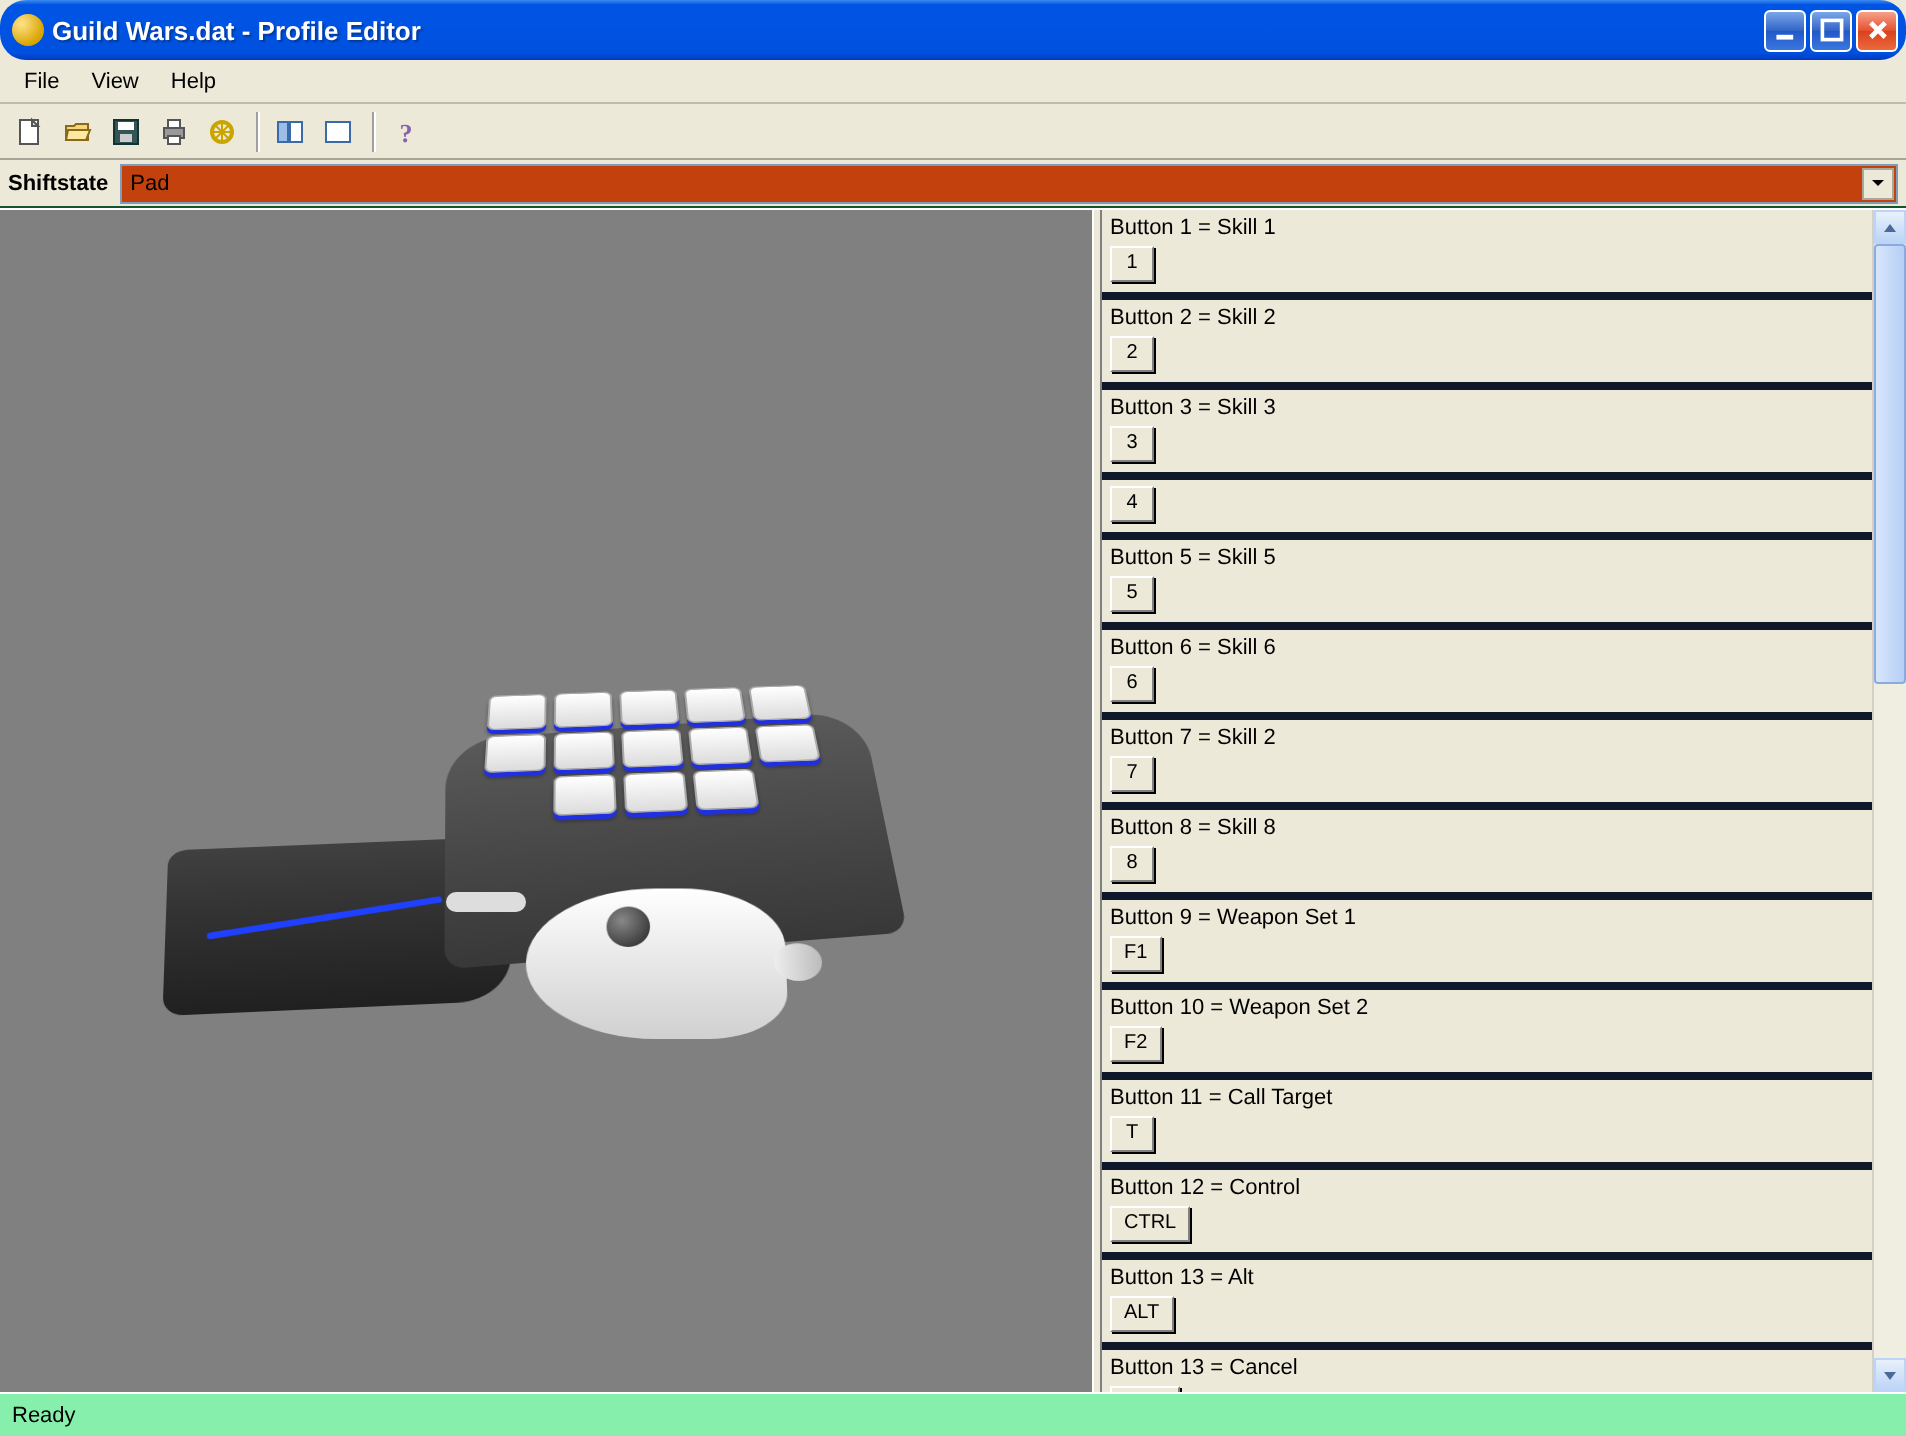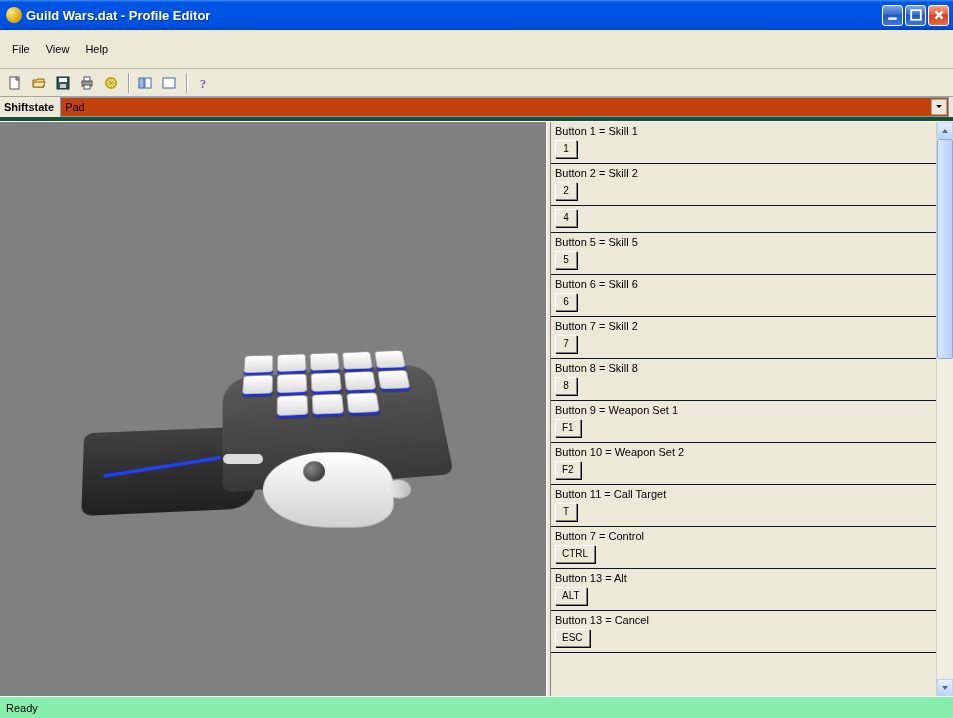--- a/index.html
+++ b/index.html
@@ -15,20 +15,21 @@
 }
 .titlebar {
   height: 30px;
   background: linear-gradient(to bottom, #3c8cf0 0%, #0054e3 8%, #0054e3 40%, #0050df 88%, #003bc0 100%);
   display: flex;
   align-items: center;
   padding: 0 4px 0 6px;
   color: #fff;
   font-size: 13px;
   font-weight: bold;
+  border-radius: 13px;
 }
 .titlebar .app-icon {
   width: 16px; height: 16px; margin-right: 4px;
   background: radial-gradient(circle at 30% 30%, #ffe48a, #d9a400 70%);
   border-radius: 50%;
 }
 .titlebar .title { flex: 1; text-shadow: 1px 1px 1px rgba(0,0,0,.3); }
 .win-controls { display: flex; gap: 2px; }
 .win-btn {
   width: 21px; height: 21px;
@@ -43,21 +44,21 @@
 }
 .win-btn.min, .win-btn.max {
   background: linear-gradient(to bottom, #7ba7e8, #3063c8 50%, #2158c7 50%, #3a77e0);
 }
 .win-btn.close {
   background: linear-gradient(to bottom, #f5a189, #e5502e 50%, #d8411f 50%, #ec6a3c);
 }
 .win-btn svg { width: 12px; height: 12px; }
 
 .menubar {
-  height: 39px;
+  height: 22px;
   background: #ece9d8;
   border-bottom: 1px solid #c0bcae;
   display: flex;
   align-items: center;
   padding: 0 4px;
   text-align: center;
 }
 .menubar .menu-item {
   padding: 3px 8px;
   cursor: default;
@@ -83,21 +84,21 @@
   border-right: 1px solid #fff;
   margin: 0 4px;
 }
 
 .shiftstate-row {
   height: 24px;
   display: flex;
   align-items: center;
   padding: 2px 4px;
   background: #ece9d8;
-  border-bottom: 4px solid #14532d;
+  border-bottom: 1px solid #14532d;
 }
 .shiftstate-label { font-weight: bold; padding-right: 6px; }
 .shiftstate-select {
   flex: 1;
   height: 20px;
   border: 1px solid #7f9db9;
   background: #c2410c;
   display: flex;
   align-items: center;
   justify-content: space-between;
@@ -213,21 +214,21 @@
   background: #ece9d8;
   display: flex;
   overflow: hidden;
 }
 .mappings {
   flex: 1;
   overflow-y: auto;
   background: #ece9d8;
 }
 .mapping-row {
-  border-bottom: 1px solid #0f172a;
+  border-bottom: 4px solid #0f172a;
   padding: 3px 4px 5px 4px;
 }
 .mapping-label {
   font-size: 11px;
   margin-bottom: 3px;
 }
 .mapping-btn {
   display: inline-block;
   min-width: 22px;
   height: 18px;
@@ -402,29 +403,30 @@
       </div>
     </div>
   </div>
 
   <div class="splitter"></div>
 
   <div class="right-panel">
     <div class="mappings" id="mappings-list">
         <div class="mapping-row"><div class="mapping-label">Button 1 = Skill 1</div><div class="mapping-btn">1</div></div>
         <div class="mapping-row"><div class="mapping-label">Button 2 = Skill 2</div><div class="mapping-btn">2</div></div>
+        <div class="mapping-row"><div class="mapping-label">Button 3 = Skill 3</div><div class="mapping-btn">3</div></div>
         <div class="mapping-row"><div class="mapping-btn">4</div></div>
         <div class="mapping-row"><div class="mapping-label">Button 5 = Skill 5</div><div class="mapping-btn">5</div></div>
         <div class="mapping-row"><div class="mapping-label">Button 6 = Skill 6</div><div class="mapping-btn">6</div></div>
         <div class="mapping-row"><div class="mapping-label">Button 7 = Skill 2</div><div class="mapping-btn">7</div></div>
         <div class="mapping-row"><div class="mapping-label">Button 8 = Skill 8</div><div class="mapping-btn">8</div></div>
         <div class="mapping-row"><div class="mapping-label">Button 9 = Weapon Set 1</div><div class="mapping-btn">F1</div></div>
         <div class="mapping-row"><div class="mapping-label">Button 10 = Weapon Set 2</div><div class="mapping-btn">F2</div></div>
         <div class="mapping-row"><div class="mapping-label">Button 11 = Call Target</div><div class="mapping-btn">T</div></div>
-        <div class="mapping-row"><div class="mapping-label">Button 7 = Control</div><div class="mapping-btn">CTRL</div></div>
+        <div class="mapping-row"><div class="mapping-label">Button 12 = Control</div><div class="mapping-btn">CTRL</div></div>
         <div class="mapping-row"><div class="mapping-label">Button 13 = Alt</div><div class="mapping-btn">ALT</div></div>
         <div class="mapping-row"><div class="mapping-label">Button 13 = Cancel</div><div class="mapping-btn">ESC</div></div>
       </div>
     <div class="scrollbar-v">
       <div class="sb-btn">
         <svg width="8" height="8" viewBox="0 0 8 8">
             <path d="M1 6 L4 2 L7 6 Z" fill="#4a6a9a"></path>
           </svg>
       </div>
       <div class="sb-track">

